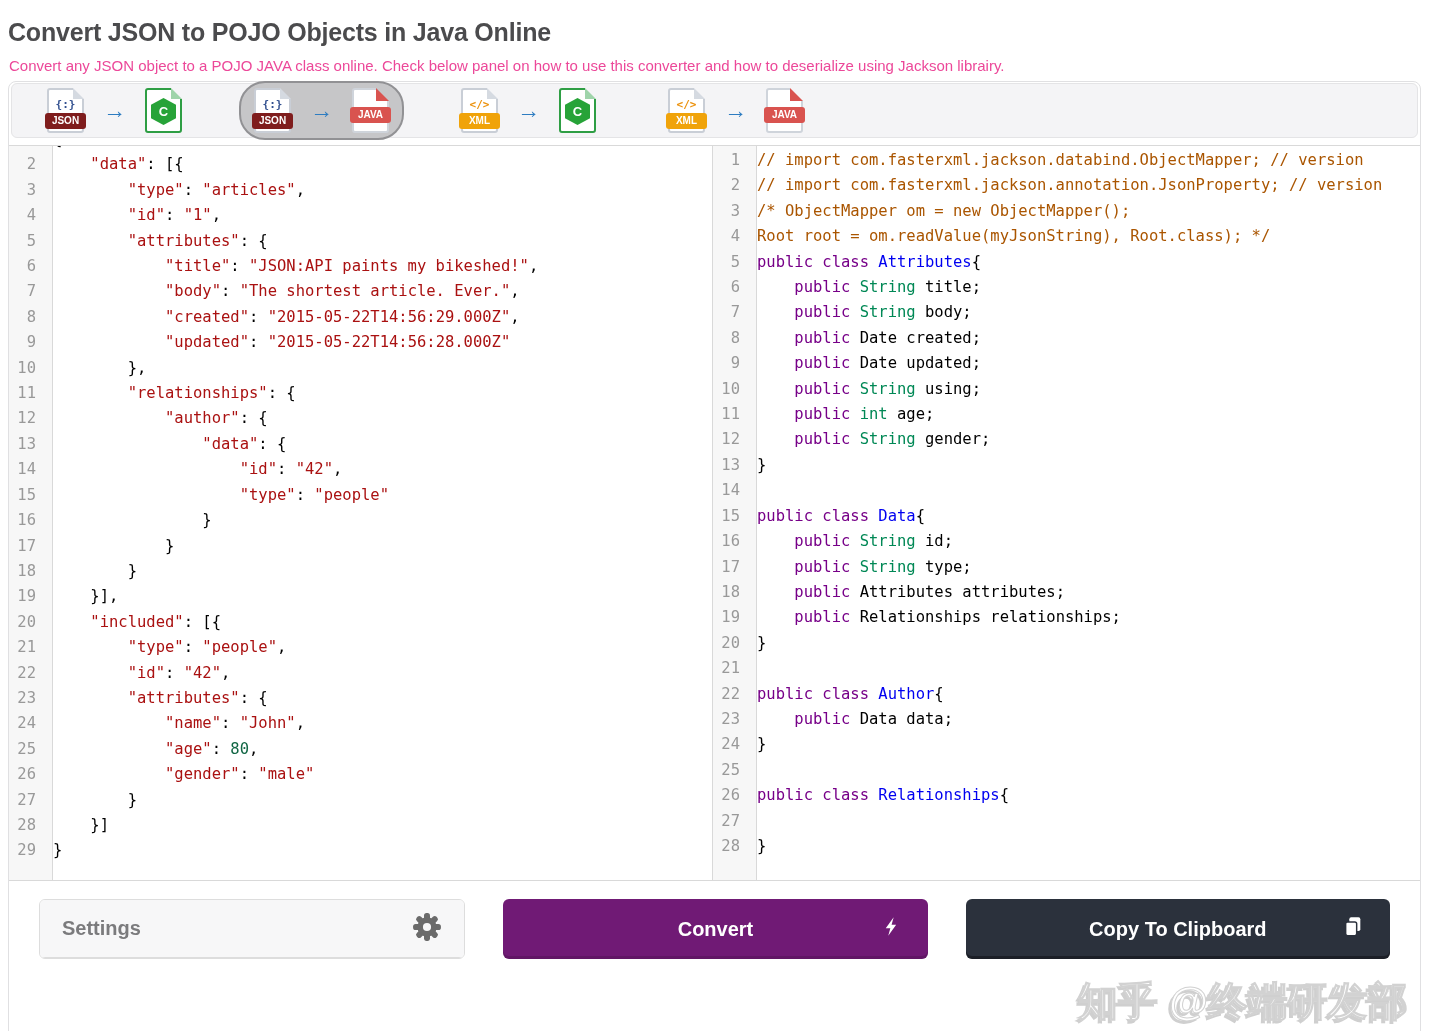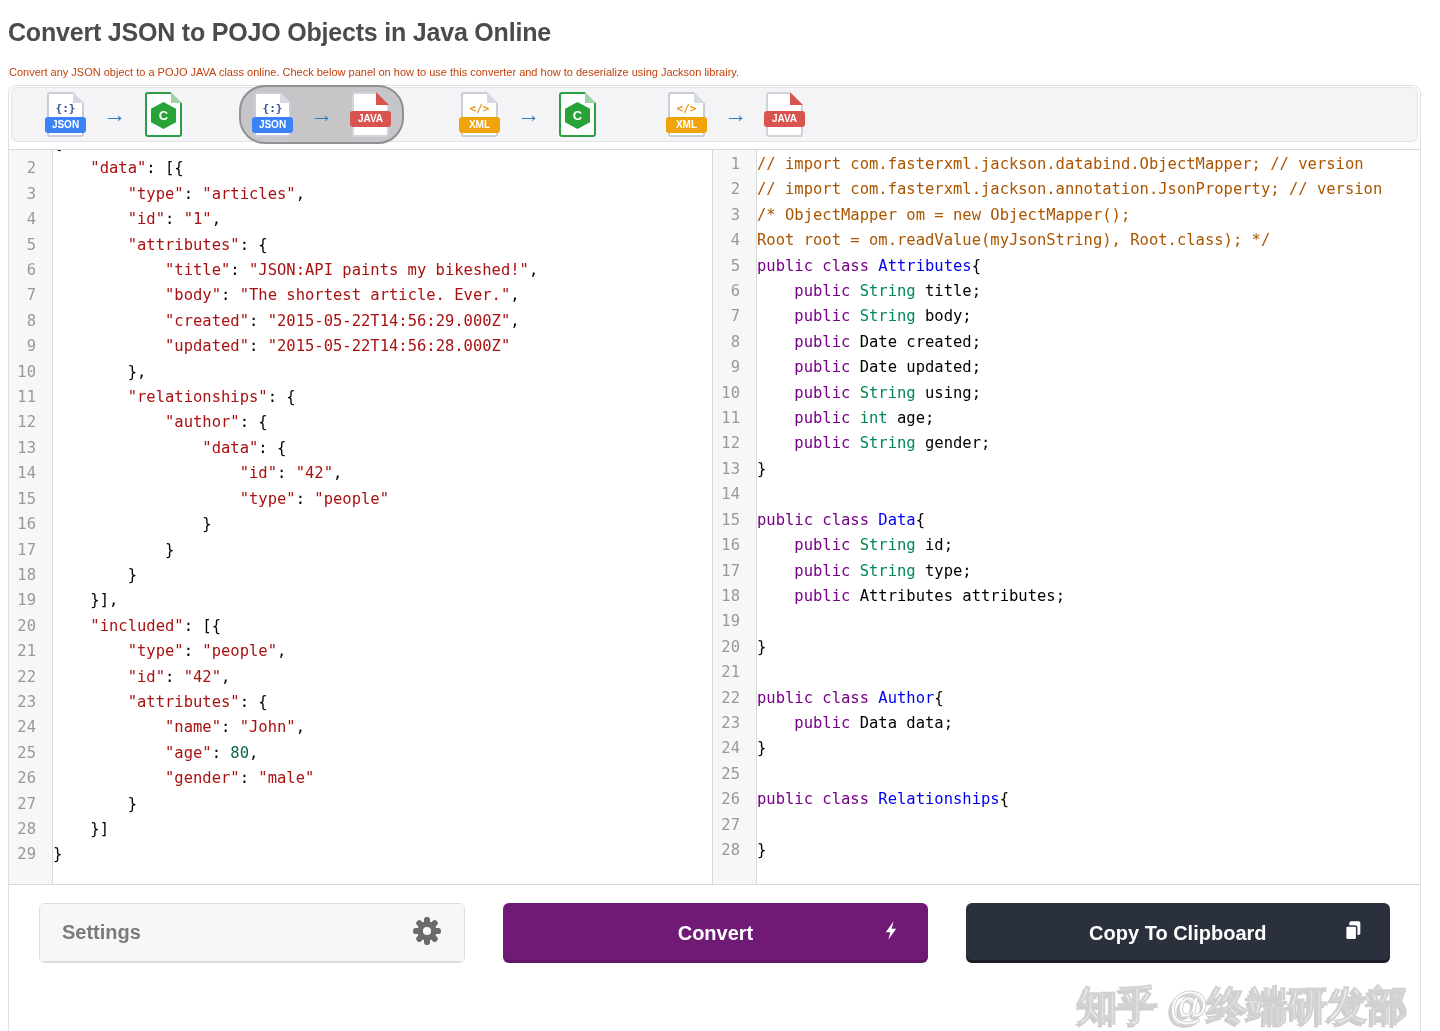--- a/index.html
+++ b/index.html
@@ -1,21 +1,21 @@
 <!DOCTYPE html>
 <html><head>
 <meta charset="utf-8">
 <style>
   * { box-sizing: border-box; margin: 0; padding: 0; }
   html,body { width:1440px; height:1031px; background:#fff; overflow:hidden;
               font-family:"Liberation Sans", sans-serif; }
 
   
   .page-title { font-size:25px; font-weight:bold; color:#4b4b4d; padding:18px 0 0 8px; letter-spacing:-.2px; }
-  .page-subtitle { font-size:11px; color:#c2410c; margin:19px 0 0 9px; }
+  .page-subtitle { font-size:15px; color:#ec4899; margin:10px 0 0 9px; }
 
   
   .card { position:relative; margin:7px 0 0 8px; width:1413px; height:969px;
           border:1px solid #e0e0e2; border-radius:8px; background:#fff; }
 
   
   .toolbar { margin:1px 2px 0 2px; height:55px; background:#f4f4f6; border:1px solid #e4e4e6;
              border-radius:6px; display:flex; align-items:center; padding-left:20px; gap:42px; }
   .option { display:flex; align-items:center; gap:19px; padding:5px 13px; border:2px solid transparent; border-radius:26px; cursor:pointer; }
   .option.selected { background:#c6c6c8; border-color:#919194; }
@@ -24,21 +24,21 @@
   .file-icon { position:relative; width:37px; height:45px; background:#fff;
                border:2px solid #c9ced6; border-radius:3px; display:inline-block; }
   .file-icon .fold { position:absolute; top:-2px; right:-2px; width:0; height:0;
                      border-top:11px solid #f4f4f6; border-left:11px solid #d5dae1; }
   .option.selected .file-icon .fold { border-top-color:#c6c6c8; }
   .file-icon .glyph { position:absolute; top:8px; left:0; right:0; text-align:center;
                       font-family:"DejaVu Sans Mono",monospace; font-weight:bold; font-size:11px; }
   .file-icon .flabel { position:absolute; bottom:2px; left:-4px; right:-4px; height:16px; border-radius:3px;
                        color:#fff; font-size:10px; font-weight:bold; text-align:center; line-height:16px; }
   .ft-JSON .glyph  { color:#32508f; }
-  .ft-JSON .flabel { background:#3b82f6; }
+  .ft-JSON .flabel { background:#7f1d1d; }
   .ft-XML  .glyph  { color:#ec9310; }
   .ft-XML  .flabel { background:#f0a30a; }
   .ft-JAVA { border-color:#cfd4db; }
   .ft-JAVA .fold { border-left-color:#d9534f; border-top-width:13px; border-left-width:13px; }
   .ft-JAVA .flabel { bottom:8px; background:#d9534f; }
   .ft-CSHARP { border-color:#2e9e44; }
   .ft-CSHARP .fold { border-left-color:#9fd4aa; }
   .ft-CSHARP .hex { position:absolute; top:8px; left:4px; width:25px; height:27px; background:#27a338;
                     clip-path:polygon(50% 0,100% 25%,100% 75%,50% 100%,0 75%,0 25%);
                     color:#fff; font-weight:bold; font-size:13px; text-align:center; line-height:27px; }
@@ -192,21 +192,21 @@
           <div class="cm-row"><span class="ln">9</span><span class="code"><span>    </span><span class="tok-kw">public</span><span> Date updated;</span></span></div>
           <div class="cm-row"><span class="ln">10</span><span class="code"><span>    </span><span class="tok-kw">public</span><span> </span><span class="tok-typ">String</span><span> using;</span></span></div>
           <div class="cm-row"><span class="ln">11</span><span class="code"><span>    </span><span class="tok-kw">public</span><span> </span><span class="tok-typ">int</span><span> age;</span></span></div>
           <div class="cm-row"><span class="ln">12</span><span class="code"><span>    </span><span class="tok-kw">public</span><span> </span><span class="tok-typ">String</span><span> gender;</span></span></div>
           <div class="cm-row"><span class="ln">13</span><span class="code"><span>}</span></span></div>
           <div class="cm-row"><span class="ln">14</span><span class="code"><span></span></span></div>
           <div class="cm-row"><span class="ln">15</span><span class="code"><span class="tok-kw">public</span><span> </span><span class="tok-kw">class</span><span> </span><span class="tok-def">Data</span><span>{</span></span></div>
           <div class="cm-row"><span class="ln">16</span><span class="code"><span>    </span><span class="tok-kw">public</span><span> </span><span class="tok-typ">String</span><span> id;</span></span></div>
           <div class="cm-row"><span class="ln">17</span><span class="code"><span>    </span><span class="tok-kw">public</span><span> </span><span class="tok-typ">String</span><span> type;</span></span></div>
           <div class="cm-row"><span class="ln">18</span><span class="code"><span>    </span><span class="tok-kw">public</span><span> Attributes attributes;</span></span></div>
-          <div class="cm-row"><span class="ln">19</span></div>
+          <div class="cm-row"><span class="ln">19</span><span class="code"><span>    </span><span class="tok-kw">public</span><span> Relationships relationships;</span></span></div>
           <div class="cm-row"><span class="ln">20</span><span class="code"><span>}</span></span></div>
           <div class="cm-row"><span class="ln">21</span><span class="code"><span></span></span></div>
           <div class="cm-row"><span class="ln">22</span><span class="code"><span class="tok-kw">public</span><span> </span><span class="tok-kw">class</span><span> </span><span class="tok-def">Author</span><span>{</span></span></div>
           <div class="cm-row"><span class="ln">23</span><span class="code"><span>    </span><span class="tok-kw">public</span><span> Data data;</span></span></div>
           <div class="cm-row"><span class="ln">24</span><span class="code"><span>}</span></span></div>
           <div class="cm-row"><span class="ln">25</span><span class="code"><span></span></span></div>
           <div class="cm-row"><span class="ln">26</span><span class="code"><span class="tok-kw">public</span><span> </span><span class="tok-kw">class</span><span> </span><span class="tok-def">Relationships</span><span>{</span></span></div>
           <div class="cm-row"><span class="ln">27</span></div>
           <div class="cm-row"><span class="ln">28</span><span class="code"><span>}</span></span></div>
         </div>

